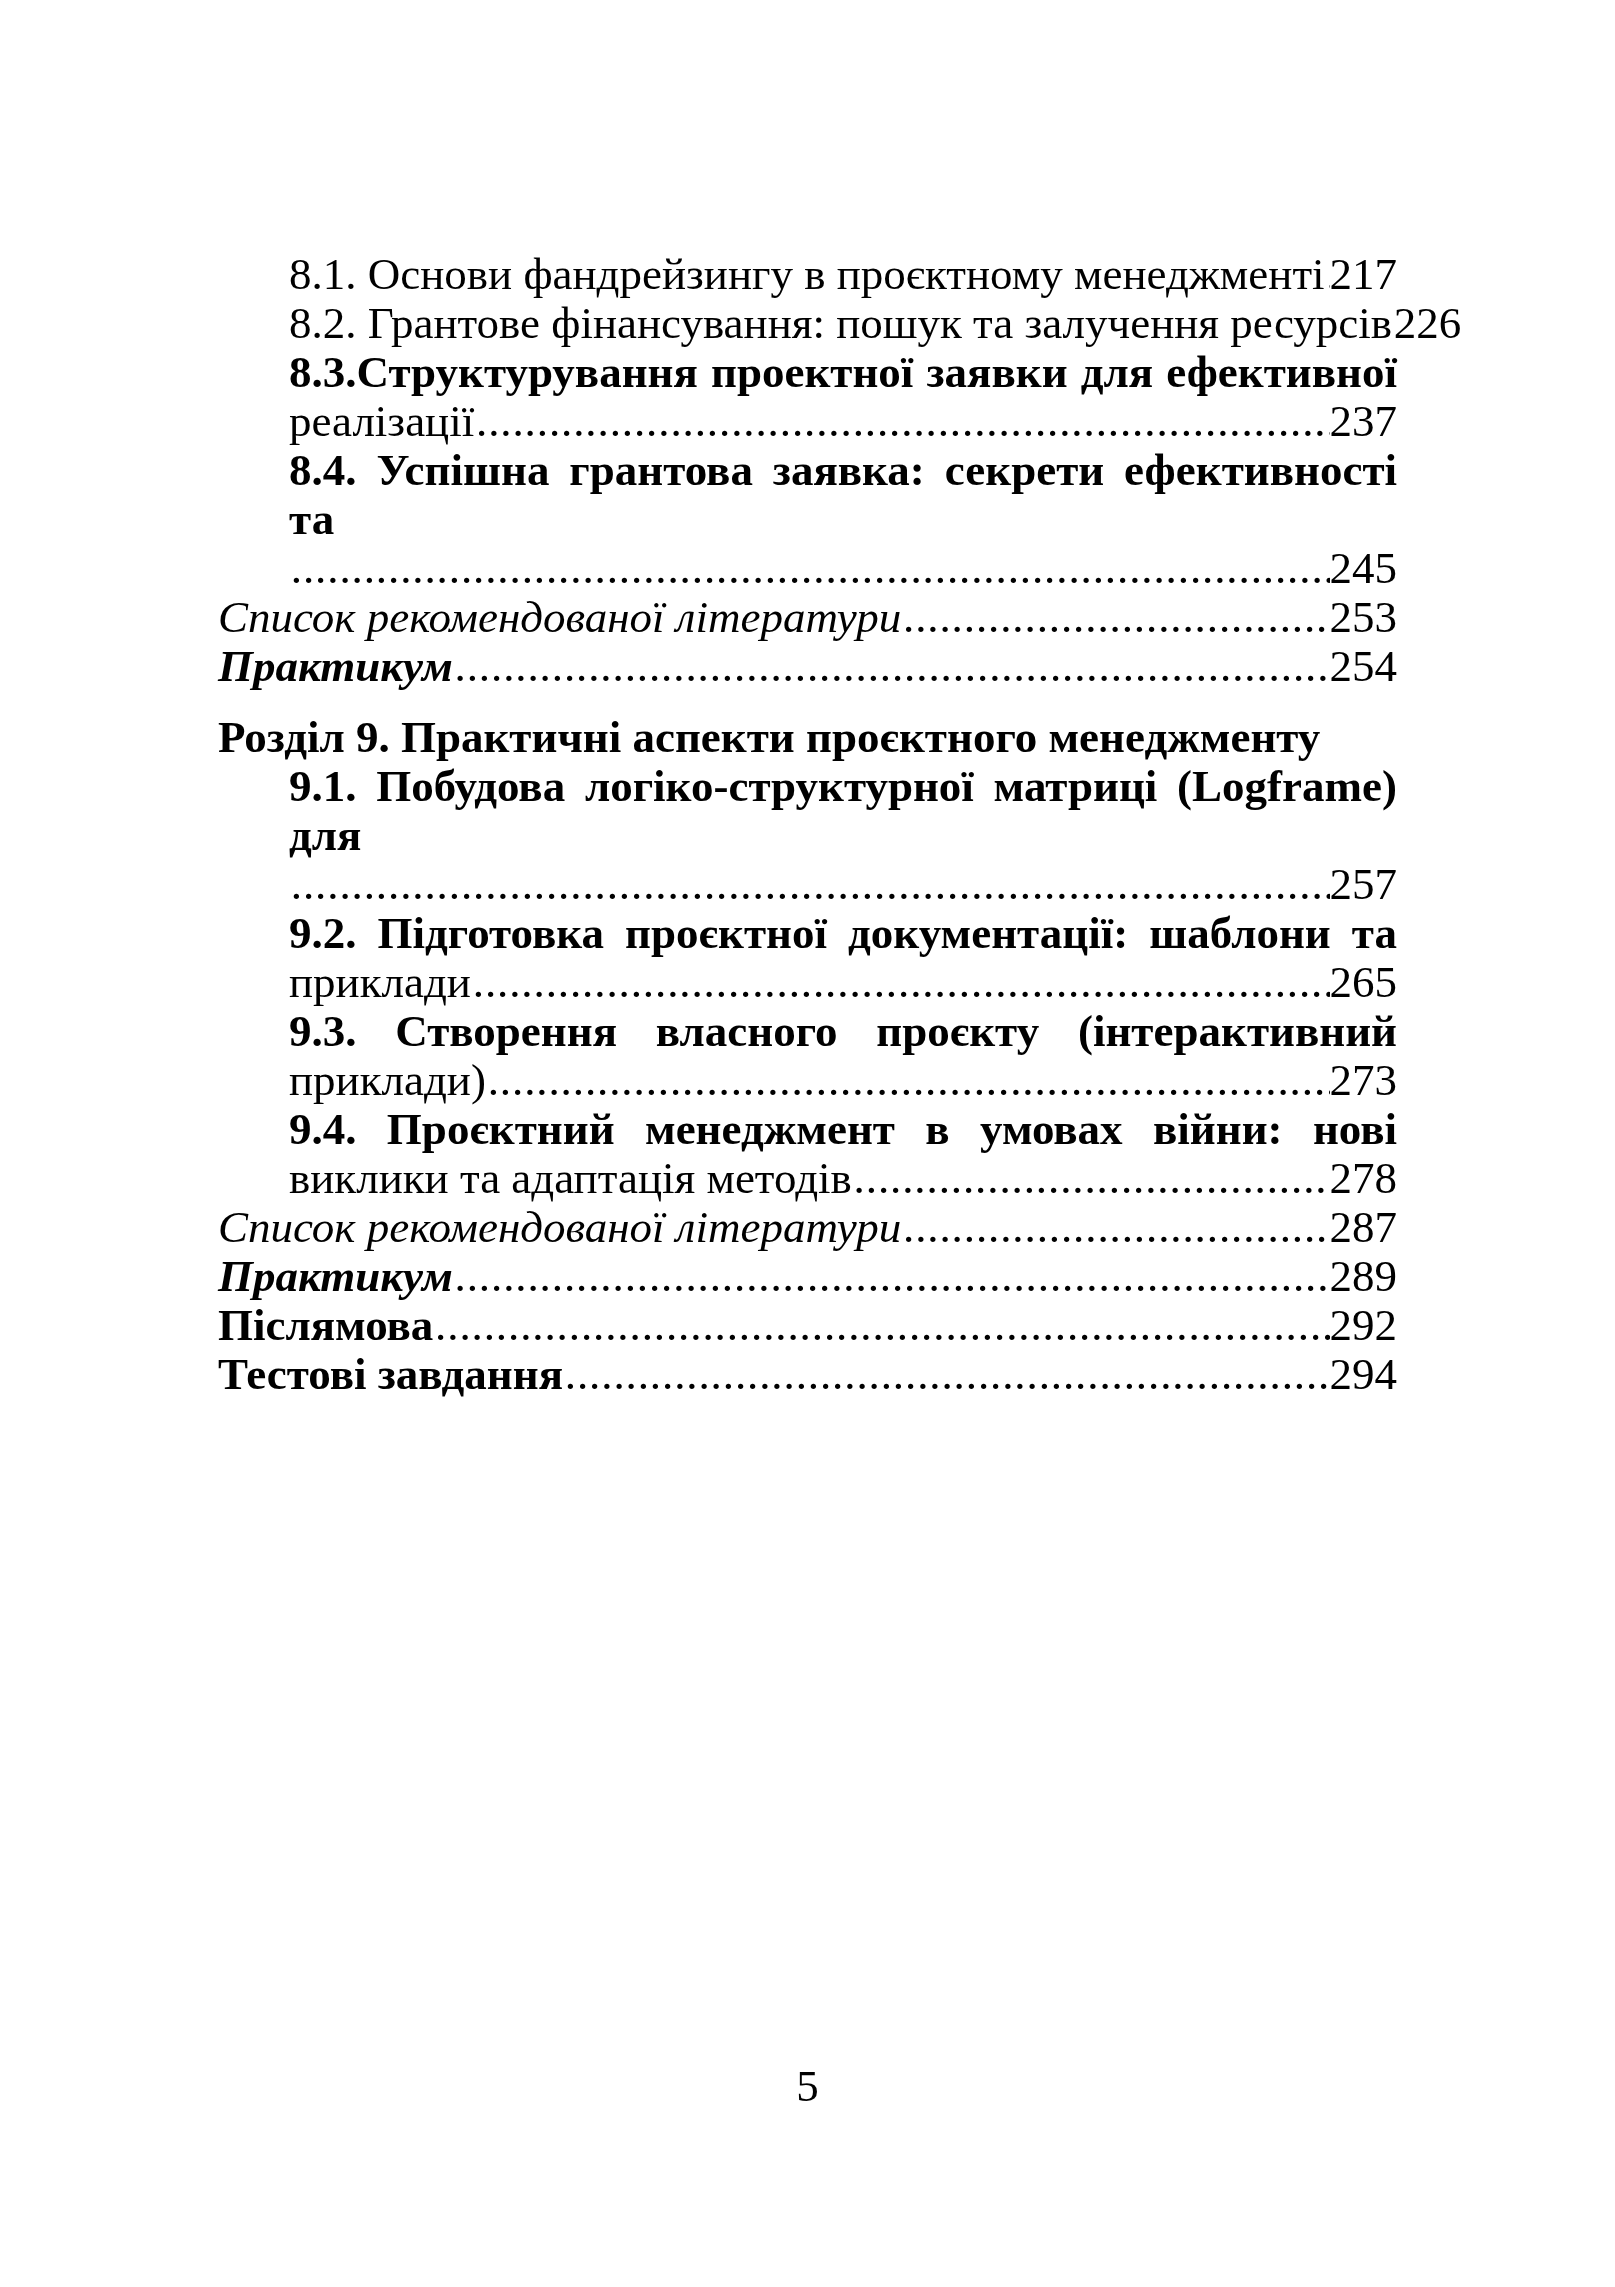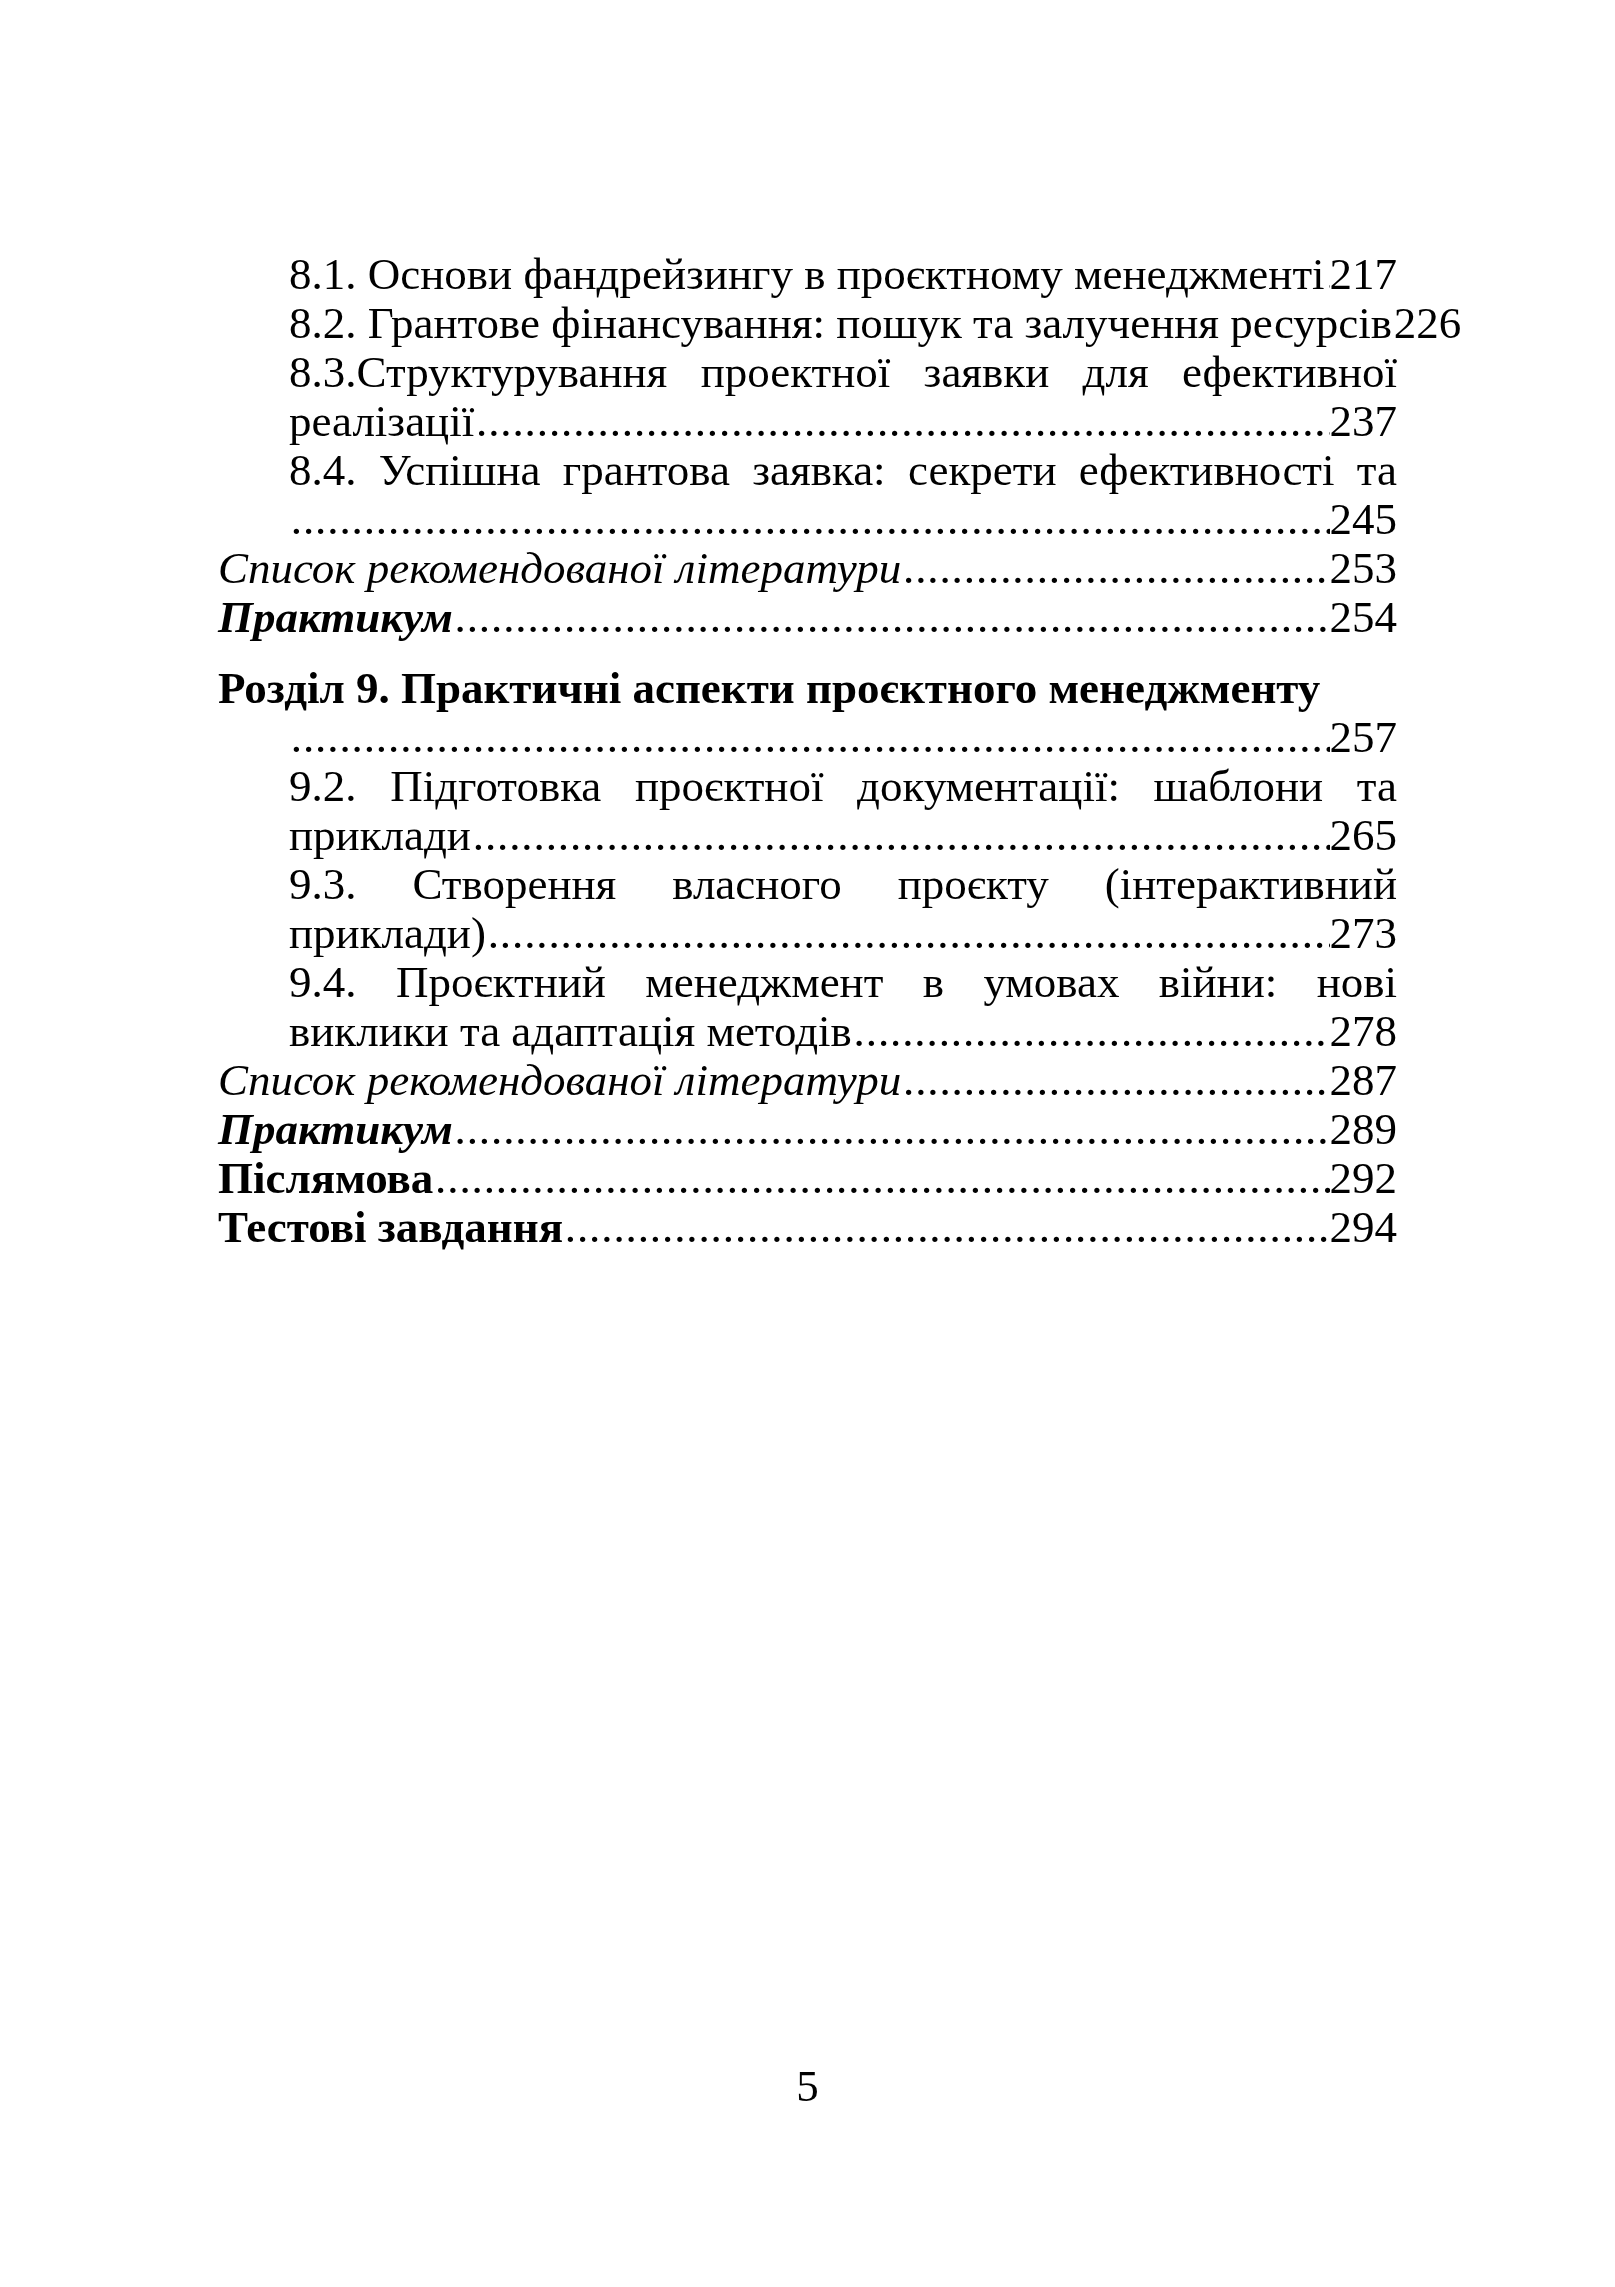--- a/index.html
+++ b/index.html
@@ -33,20 +33,21 @@
     white-space: nowrap;
     letter-spacing: 0.9px;
     padding-left: 1.8px;
   }
   .num { flex: 0 0 auto; white-space: nowrap; }
   .wrapline {
     text-align: justify;
     text-align-last: justify;
     white-space: normal;
     width: 100%;
+    font-weight: bold;
   }
   .indent { padding-left: 71px; box-sizing: border-box; }
   .i  { font-style: italic; }
   .b  { font-weight: bold; }
   .bi { font-weight: bold; font-style: italic; }
   .section9-heading { margin-top: 22px; }
   .page-footer {
     position: absolute;
     left: 0;
     top: 2062px;
@@ -92,20 +93,21 @@
     </div>
 
     <div class="row">
       <span class="t bi">Практикум</span>
         <span class="leader">....................................................................................................................................................................................................................................................................</span>
         <span class="num">254</span>
     </div>
 
     <div class="b section9-heading">Розділ 9. Практичні аспекти проєктного менеджменту</div>
 
+    <div class="wrapline indent">9.1. Побудова логіко-структурної матриці (Logframe) для</div>
     <div class="row indent">
         <span class="leader">....................................................................................................................................................................................................................................................................</span>
         <span class="num">257</span>
     </div>
 
     <div class="wrapline indent">9.2. Підготовка проєктної документації: шаблони та</div>
     <div class="row indent">
       <span class="t">приклади</span>
         <span class="leader">....................................................................................................................................................................................................................................................................</span>
         <span class="num">265</span>

